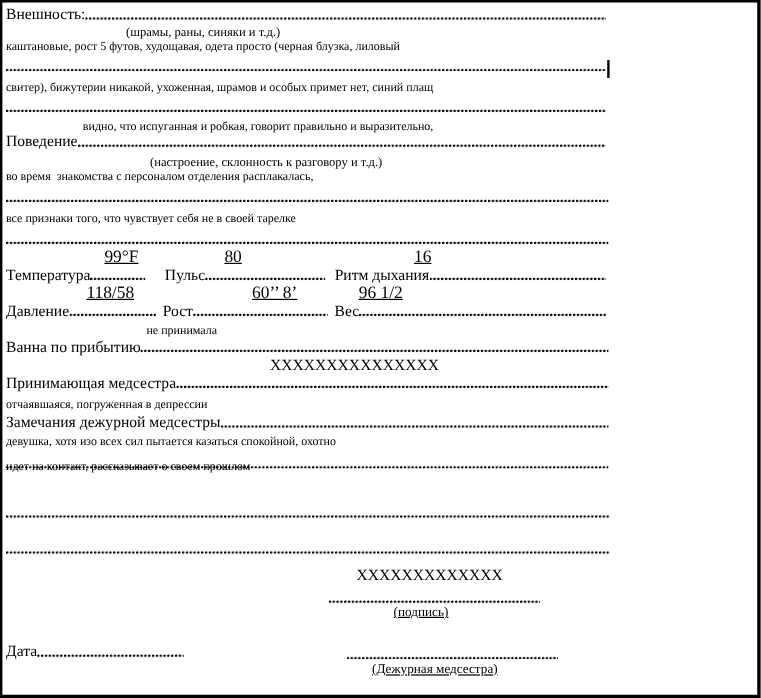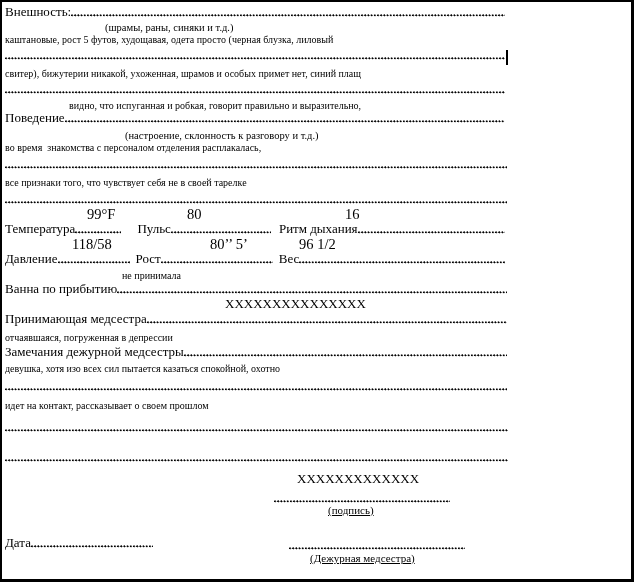--- a/index.html
+++ b/index.html
@@ -5,21 +5,21 @@
   html,body { margin:0; padding:0; background:#ffffff; }
   .page {
     position:relative; width:634px; height:582px; box-sizing:border-box;
     background:#fff; border:2px solid #000; border-right-width:3px; border-bottom-width:3px;
     font-family:"Liberation Serif", serif; color:#000; overflow:hidden;
   }
   .row { position:absolute; left:3px; display:flex; align-items:flex-end; height:15px; }
   .trow { position:absolute; left:3px; height:18px; }
   .lab { font-size:13px; line-height:15px; white-space:pre; }
   .fill { font-size:10px; line-height:18px; white-space:pre; }
-  .val { font-size:14.5px; line-height:15px; white-space:pre; position:absolute; bottom:0; }
+  .val { font-size:14.5px; line-height:15px; white-space:pre; position:absolute; bottom:0;text-decoration:underline; }
   .xs  { font-size:13px; line-height:15px; white-space:pre; }
   .hint { font-size:10.5px; line-height:12px; white-space:pre; }
   .hint2 { font-size:11px; line-height:13px; white-space:pre;text-decoration:underline; }
   .dots, .dotseg {
     height:3px;
     background-image: radial-gradient(circle at 1px 1.4px, #000 0.8px, transparent 1.25px);
     background-size:3.2px 3px; background-repeat:repeat-x;
   }
   .dots { margin-bottom:2px; }
   .grow { flex:1; }
@@ -77,21 +77,21 @@
     <span class="lab">Температура</span>
     <div class="dots" style="width:46px; margin-right:16px"></div>
     <span class="lab">Пульс</span>
     <div class="dots" style="width:100px; margin-right:8px"></div>
     <span class="lab">Ритм дыхания</span>
     <div class="dots grow"></div>
   </div>
 
   <div class="row" style="top:235px; width:628px">
     <span class="val" style="left:67px">118/58</span>
-    <span class="val" style="left:205px">80’’ 5’</span>
+    <span class="val" style="left:205px">60’’ 8’</span>
     <span class="val" style="left:294px">96 1/2</span>
   </div>
 
   <div class="row" style="top:249px; width:500px">
     <span class="lab">Давление</span>
     <div class="dots" style="width:72px; margin-right:6px"></div>
     <span class="lab">Рост</span>
     <div class="dots" style="width:112px; margin-right:6px"></div>
     <span class="lab">Вес</span>
     <div class="dots grow"></div>
@@ -117,21 +117,21 @@
     <span class="fill" style="">отчаявшаяся, погруженная в депрессии</span>
   </div>
   <div class="row" style="top:342px; width:502px">
     <span class="lab">Замечания дежурной медсестры</span>
     <div class="dots grow"></div>
   </div>
   <div class="trow" style="top:356px">
     <span class="fill">девушка, хотя изо всех сил пытается казаться спокойной, охотно</span>
   </div>
   <div class="dotseg" style="top:386px; left:3px; width:502px"></div>
-  <div class="trow" style="top:393px">
+  <div class="trow" style="top:377px">
     <span class="fill">идет на контакт, рассказывает о своем прошлом</span>
   </div>
   <div class="dotseg" style="top:427px; left:3px; width:503px"></div>
   <div class="dotseg" style="top:457px; left:3px; width:503px"></div>
 
   <div class="row" style="top:469px">
     <span class="xs" style="margin-left:292px">XXXXXXXXXXXXX</span>
   </div>
   <div class="dotseg" style="top:498px; left:272px; width:176px"></div>
   <div class="row" style="top:500px">

